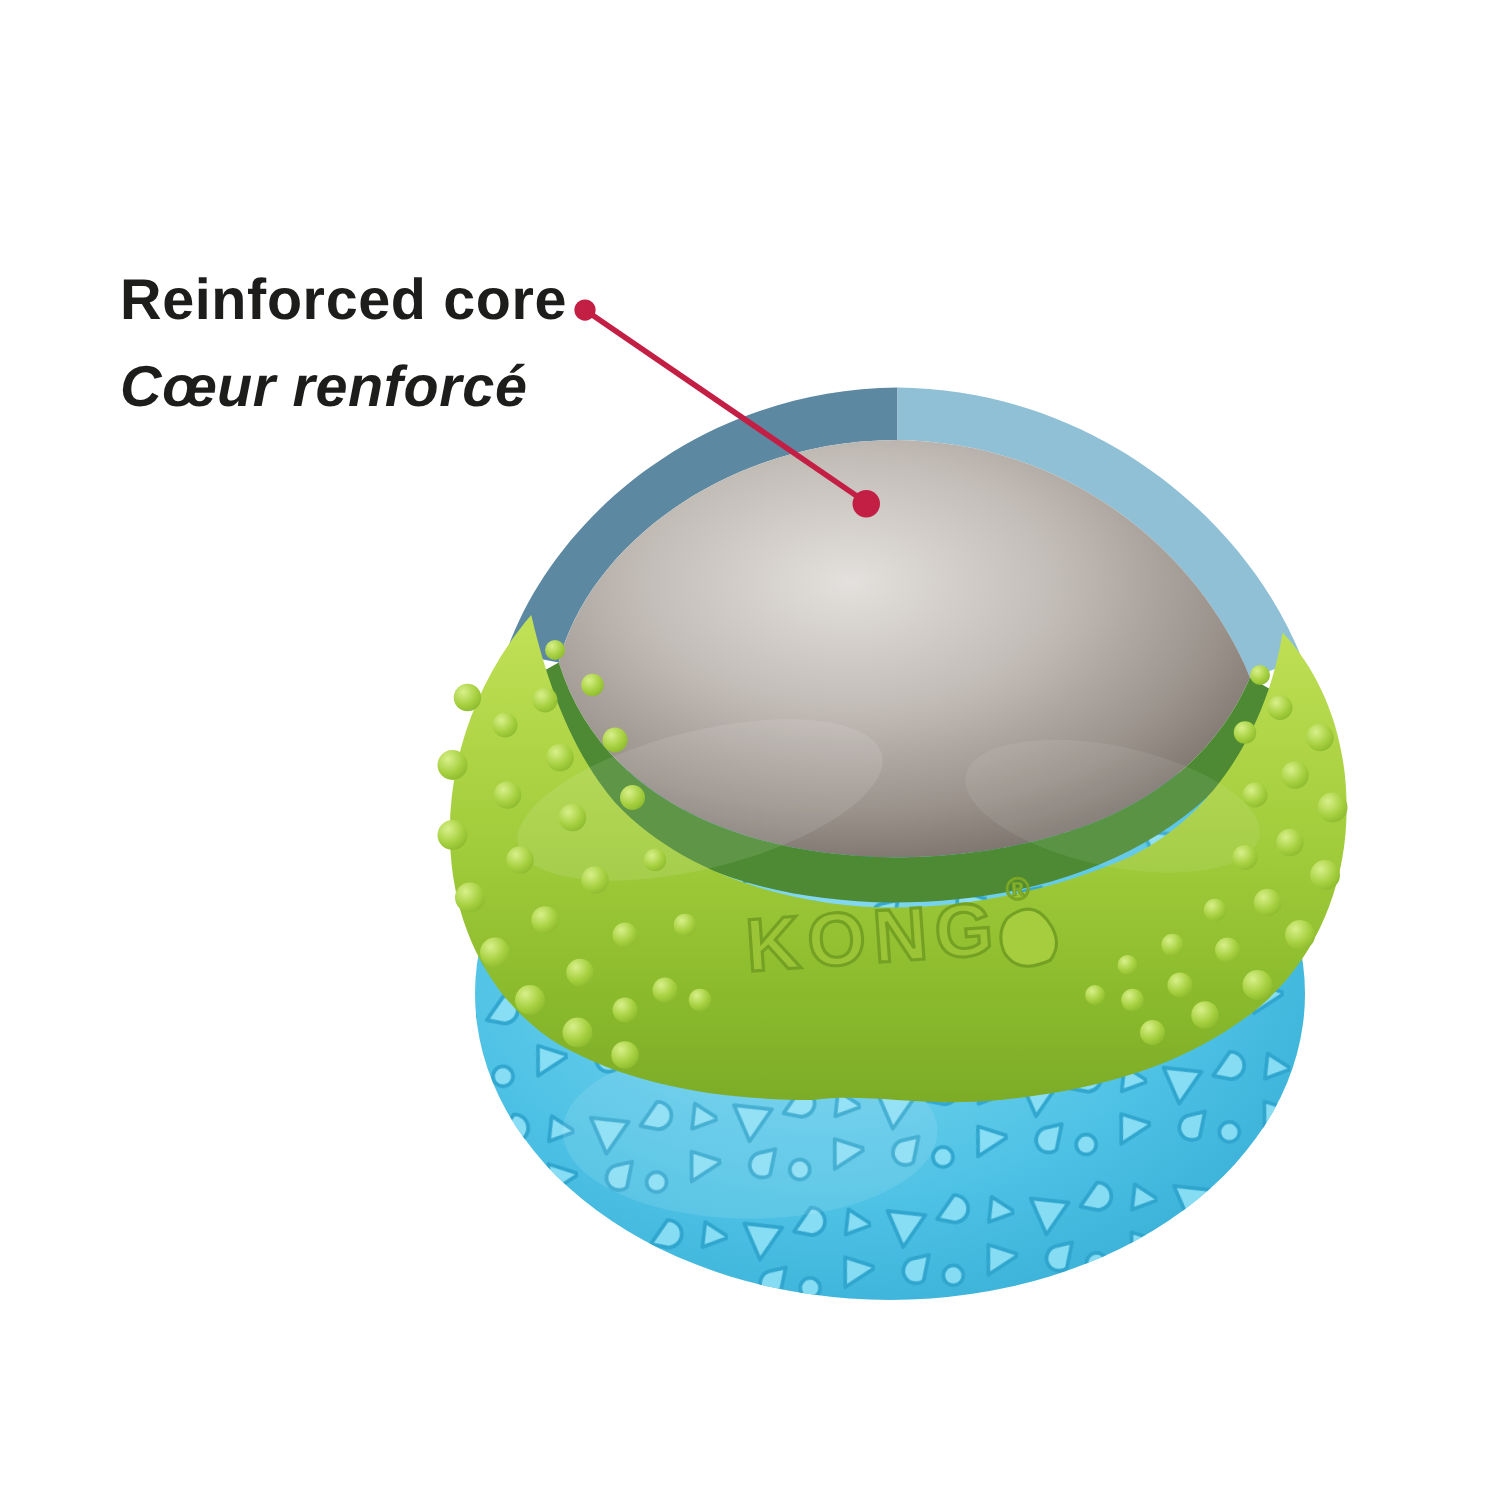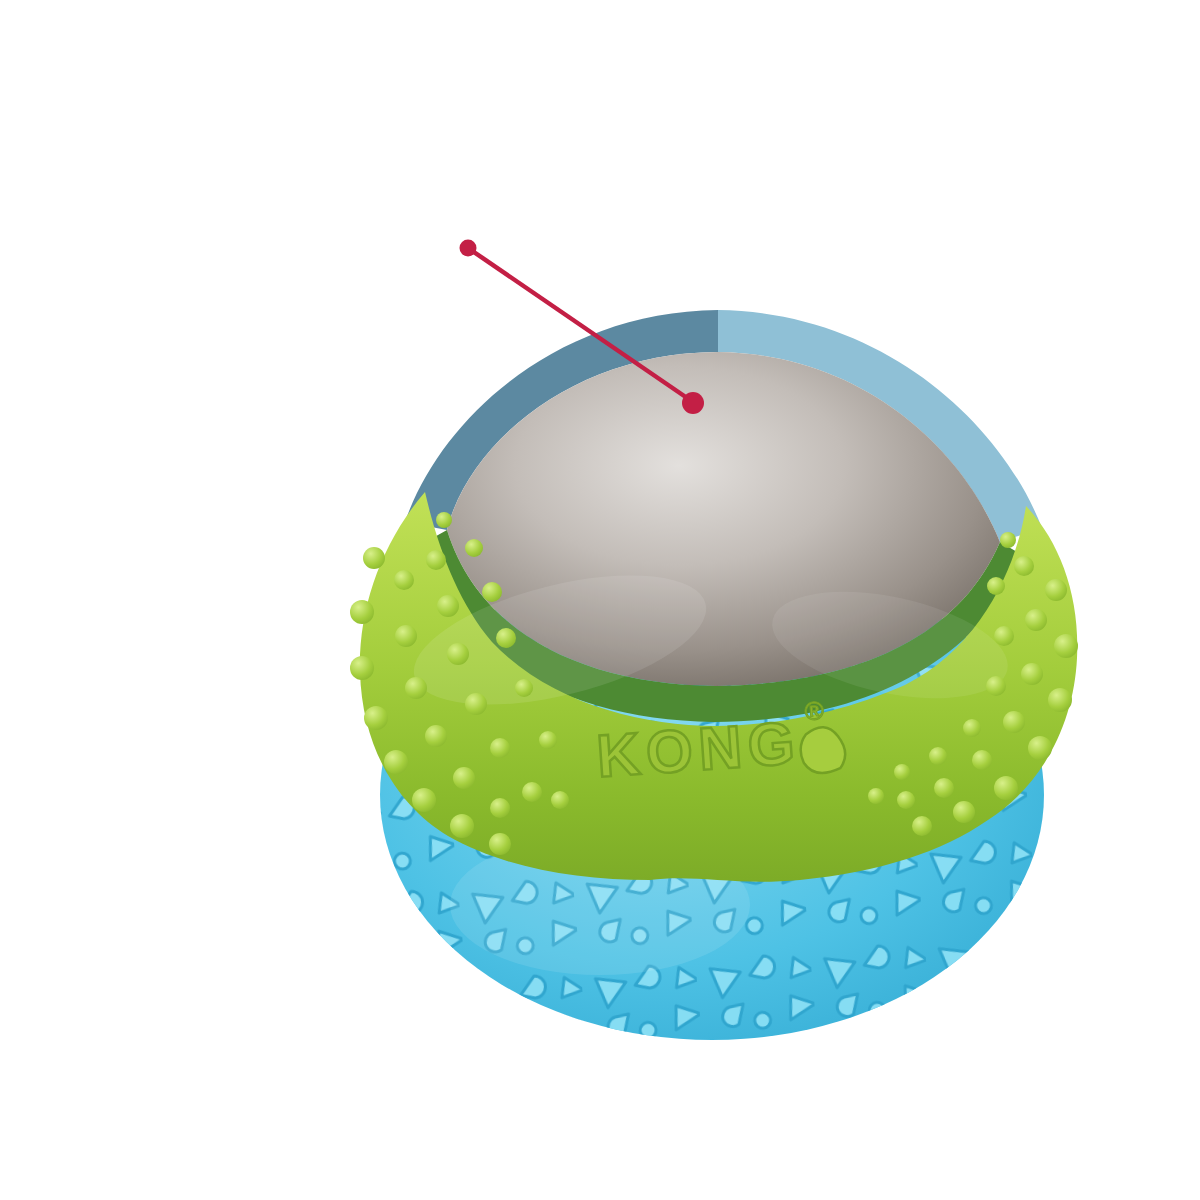--- a/index.html
+++ b/index.html
@@ -149,14 +149,16 @@
       <path d="M 108 -28 q 20 -14 32 4 q 12 18 0 32 q -26 10 -36 -8 q -6 -16 4 -28 z" fill="#a6cd3e" stroke="#74a124" stroke-width="2.5"></path>
     </g>
 
     <g>
       <line x1="468" y1="248" x2="693" y2="402" stroke-width="4.5" stroke="#c31f45"></line>
       <circle cx="468" cy="248" r="8.5" fill="#c31f45"></circle>
       <circle cx="693" cy="403" r="11" fill="#c31f45"></circle>
     </g>
   </svg>
 
+  <div class="label label-en">Reinforced core</div>
+  <div class="label label-fr">Cœur renforcé</div>
 
 </div>
 
 </body></html>

